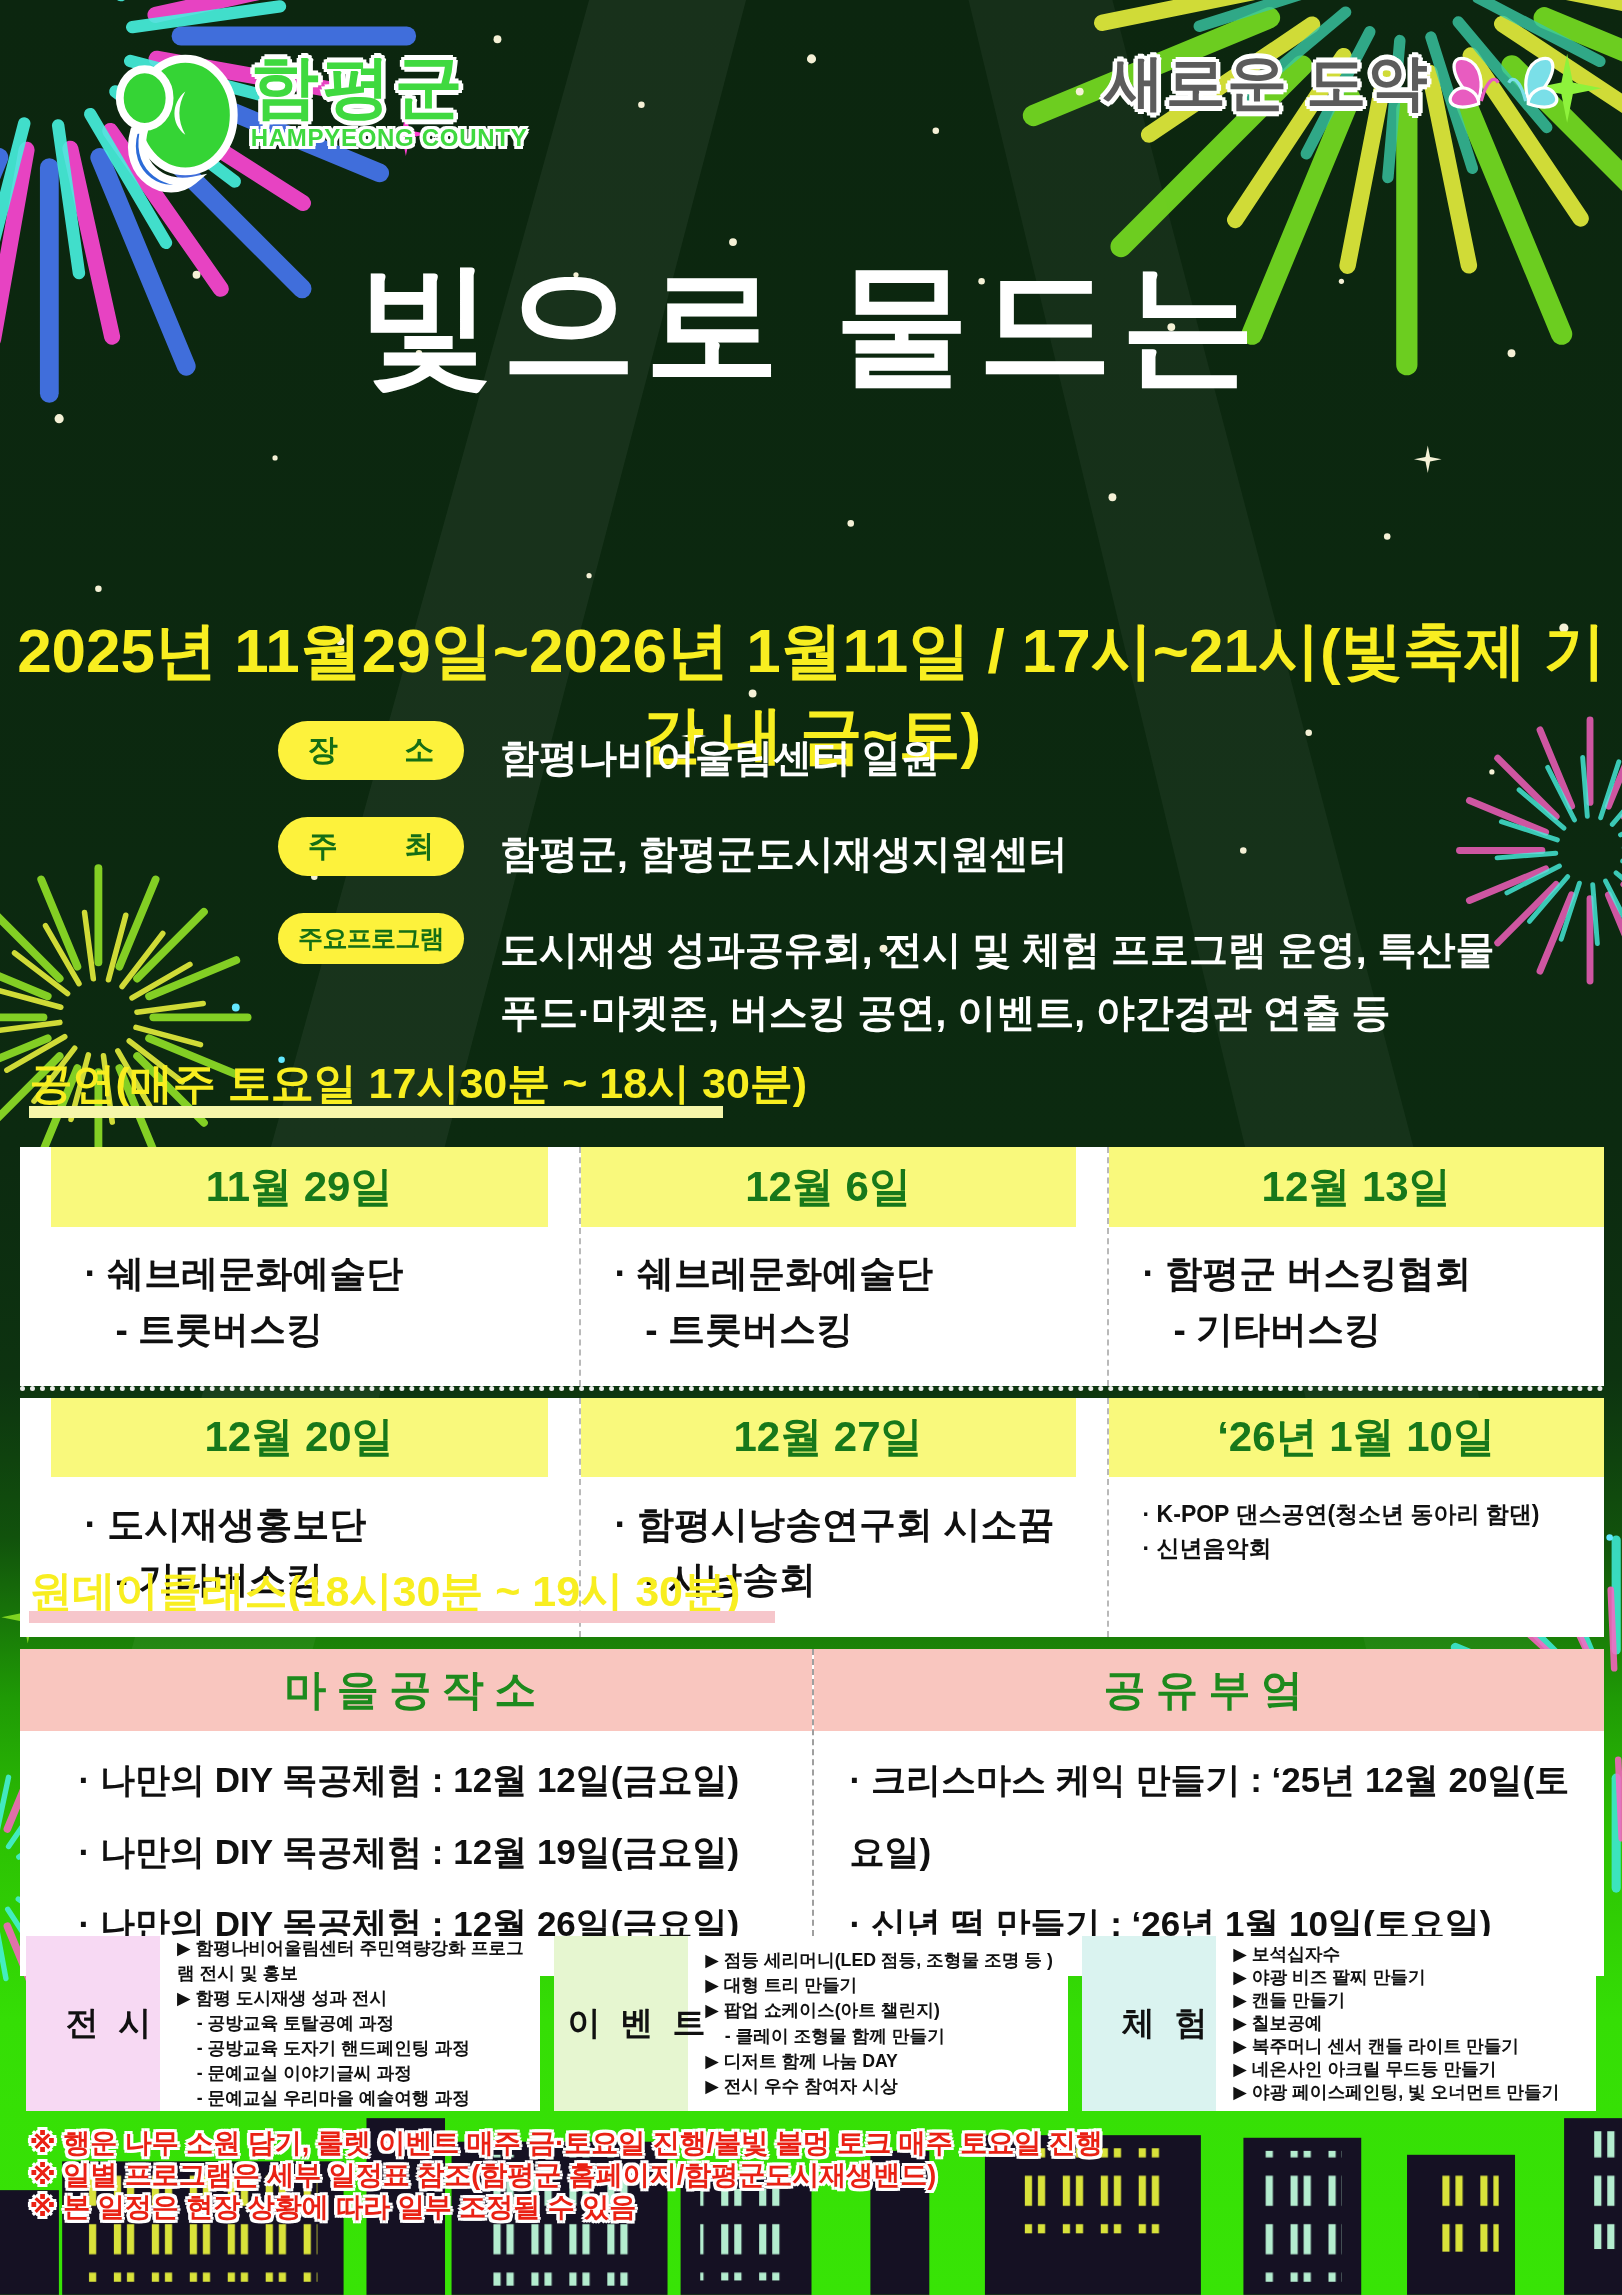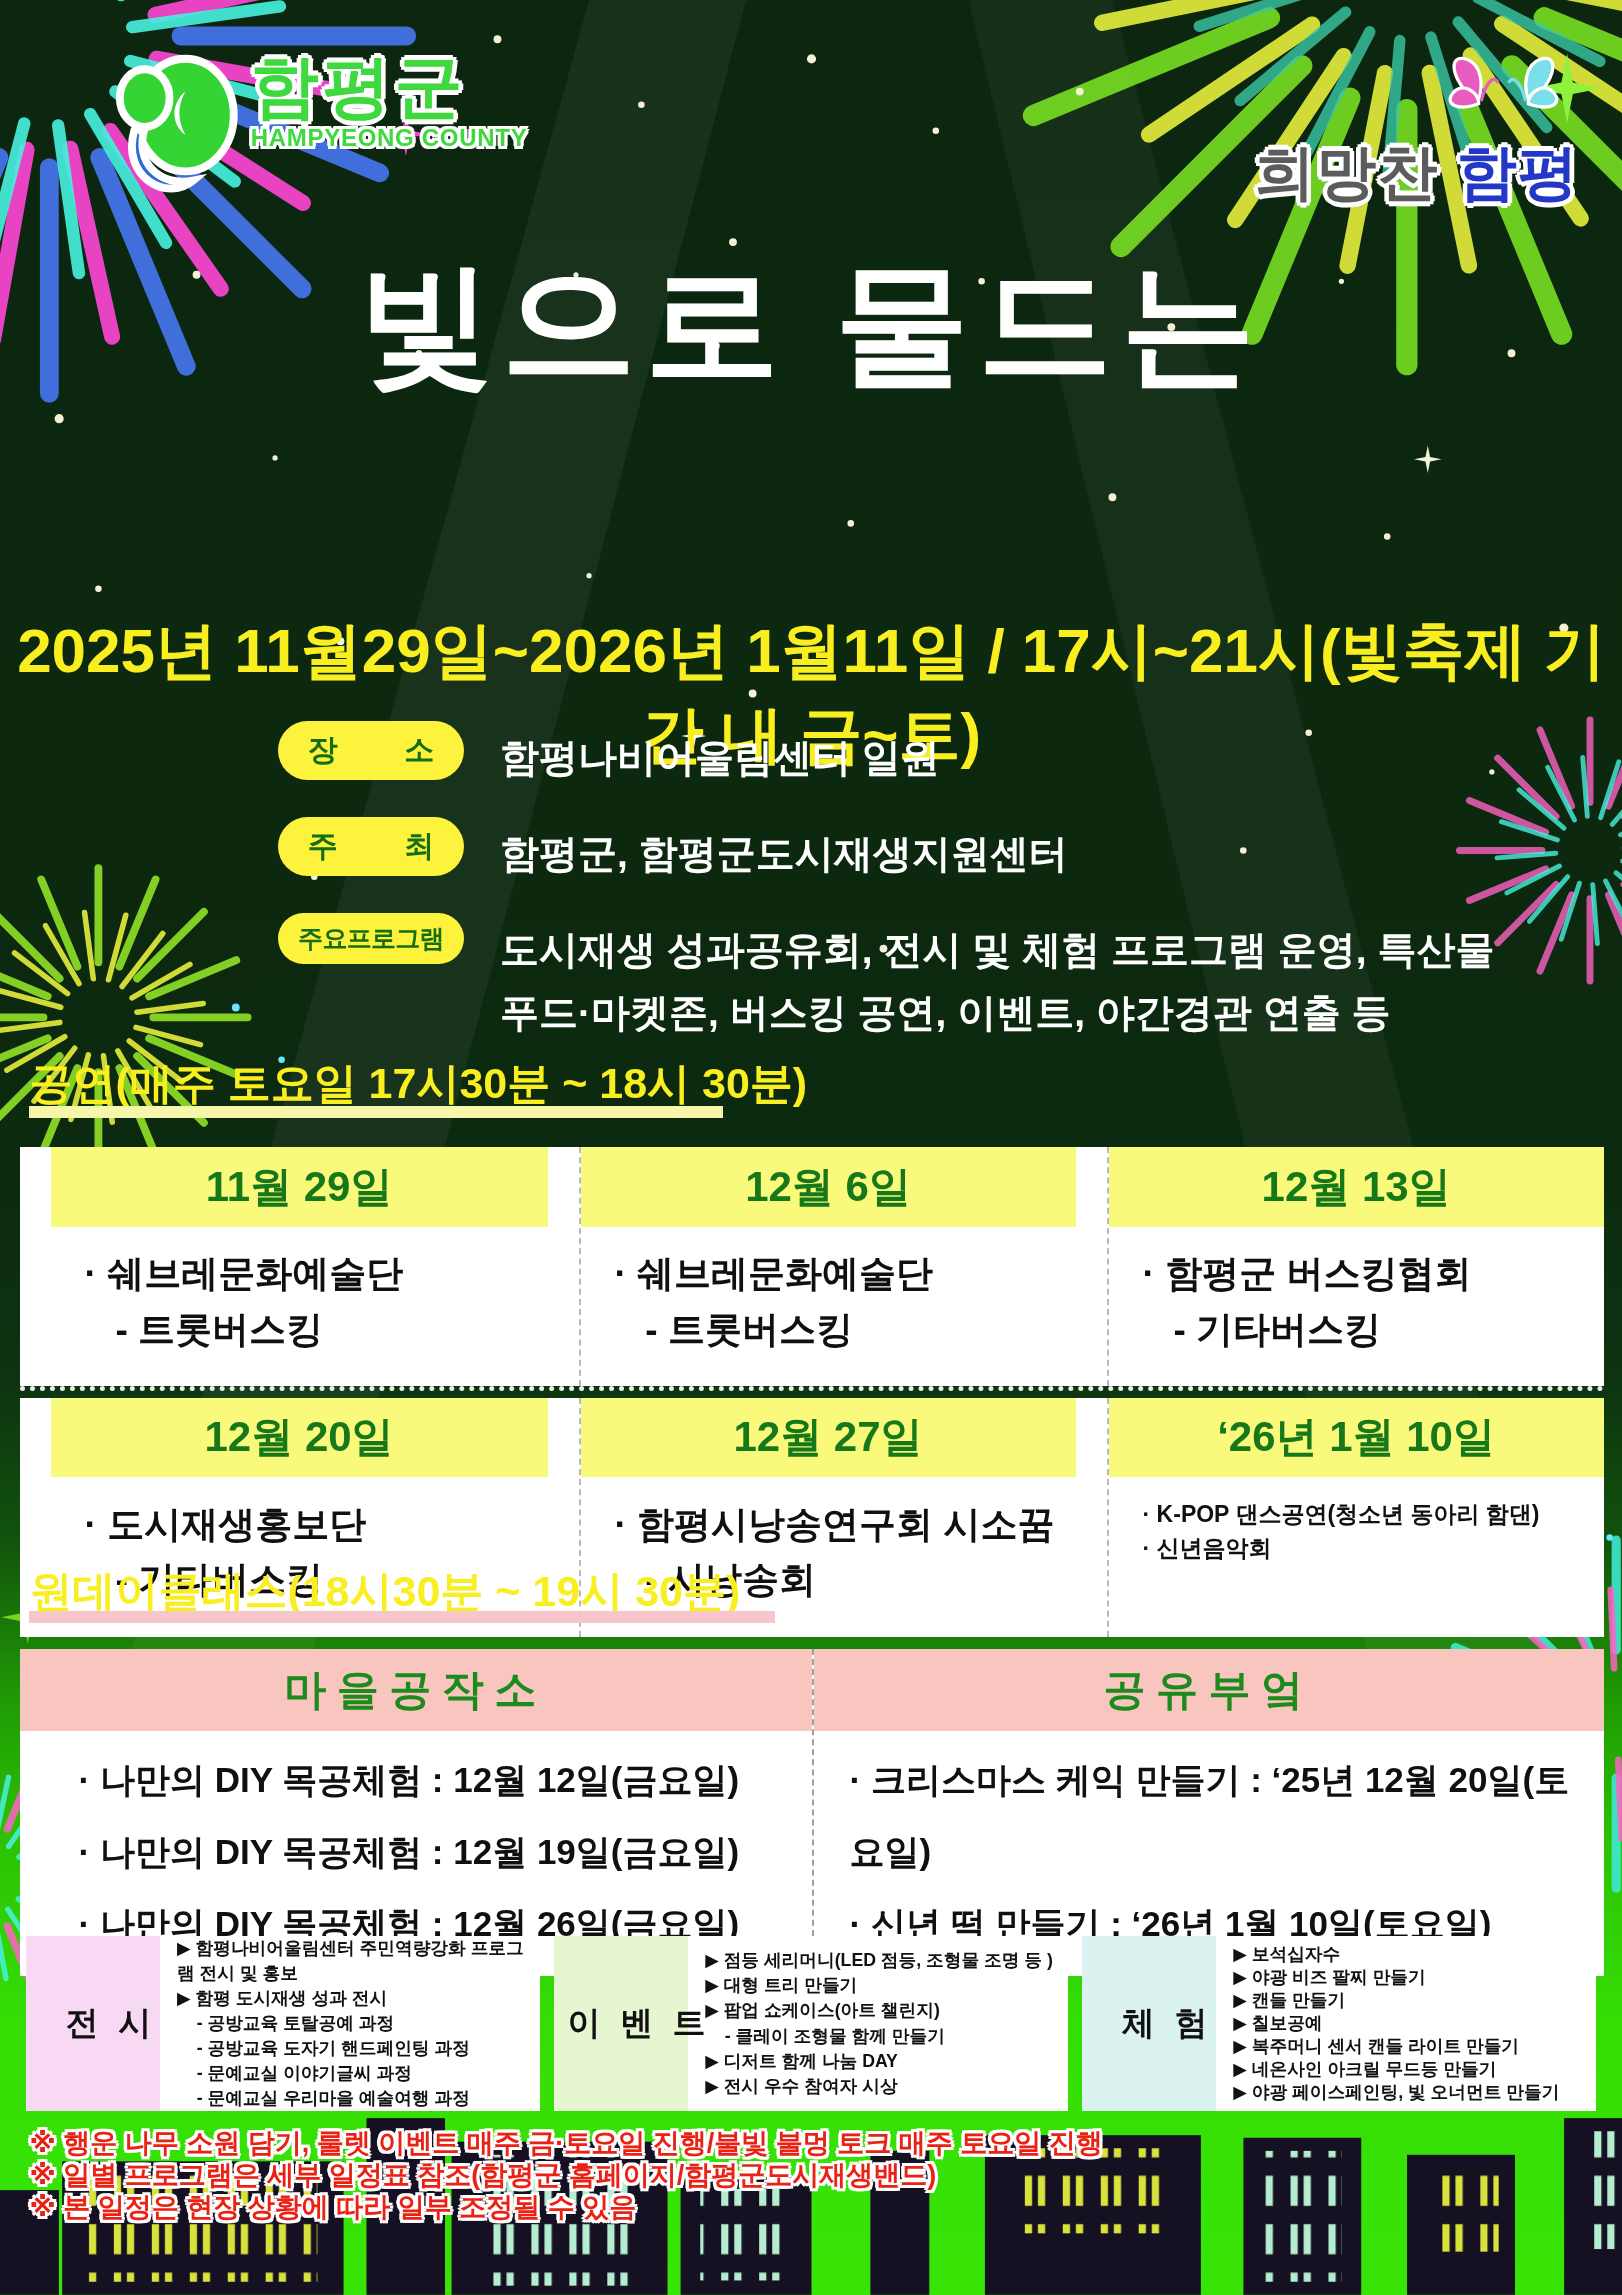--- a/index.html
+++ b/index.html
@@ -208,33 +208,31 @@
       </g>
     </svg>
     <div>
       <div class="logo-name stroke-white">함평군</div>
       <div class="logo-sub stroke-white-sm">HAMPYEONG COUNTY</div>
     </div>
   </div>
 
   <div class="abs slogan">
     <div class="slogan-top">
+      <span class="slogan-text1 stroke-white">새로운 도약</span>
       <svg width="144" height="85" viewBox="0 0 220 130">
         <g stroke="#ffffff" stroke-width="5" fill="none">
           <path d="M60 95 C 18 60, 14 18, 44 28 C 66 36, 70 66, 62 90 Z" fill="#e85cc0"></path>
           <path d="M62 96 C 28 108, 8 96, 24 78 C 38 64, 58 76, 62 92 Z" fill="#e85cc0"></path>
           <path d="M66 92 C 74 60, 86 52, 92 64" stroke="#e85cc0"></path>
           <path d="M140 95 C 182 60, 186 18, 156 28 C 134 36, 130 66, 138 90 Z" fill="#7adfe8"></path>
           <path d="M138 96 C 172 108, 192 96, 176 78 C 162 64, 142 76, 138 92 Z" fill="#7adfe8"></path>
           <path d="M134 92 C 126 60, 114 52, 108 64" stroke="#7adfe8"></path>
         </g>
       </svg>
-    </div>
-    <div class="slogan-text2 stroke-white">
-      <span class="slogan-prefix">희망찬 </span><span class="slogan-brand">함평</span>
     </div>
   </div>
 
   <div class="abs main-title">빛으로 물드는</div>
   <div class="abs schedule">2025년 11월29일~2026년 1월11일 / 17시~21시(빛축제 기간 내 금~토)</div>
 
   <div class="abs info">
     <div class="info-row">
       <div class="pill">장        소</div>
       <div class="info-value pre">함평나비어울림센터 일원</div>

